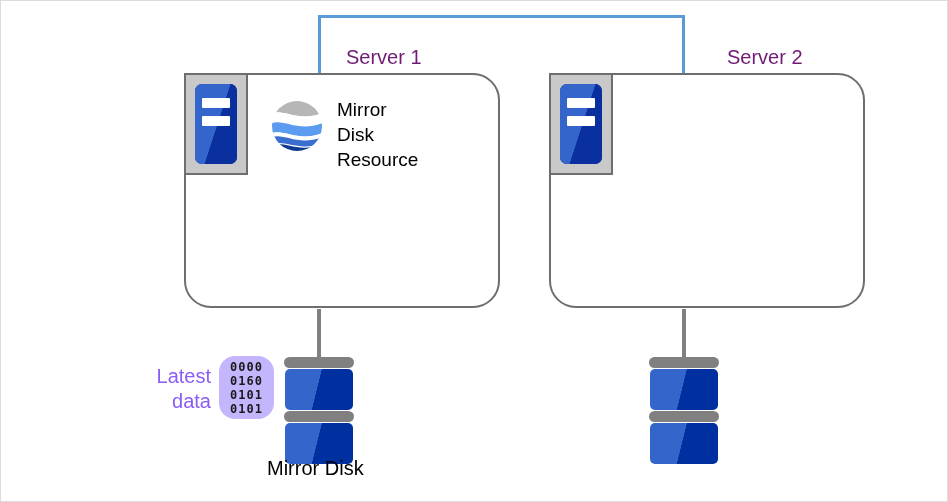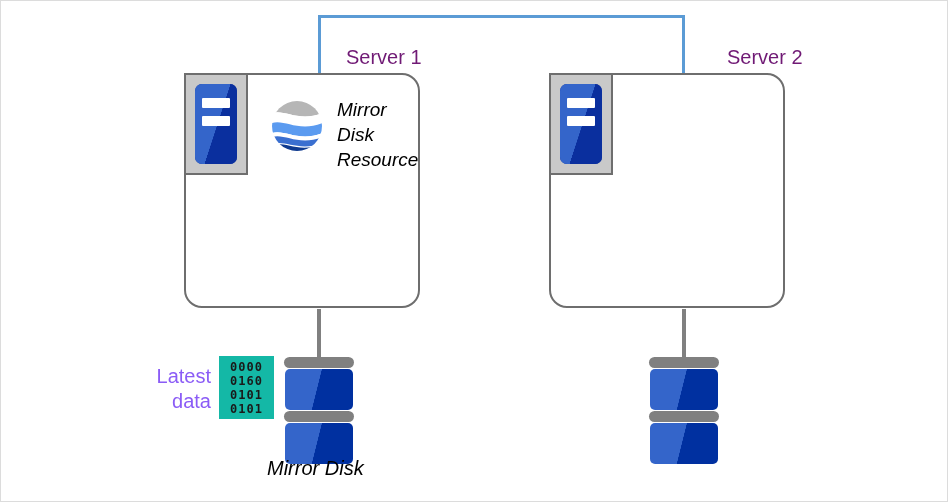--- a/index.html
+++ b/index.html
@@ -36,27 +36,26 @@
     color: #701a75;
     white-space: nowrap;
     line-height: 1;
   }
   #server1-label { left: 345px; top: 46px; }
   #server2-label { left: 710px; top: 46px; margin-left: 16px; }
 
   
   .server-box {
     position: absolute;
-    width: 236px;
+    width: 316px;
     height: 235px;
     border: 2px solid #6e6e6e;
-    border-radius: 18px;
-    background: #ffffff;
-    box-sizing: border-box;
-    font-style: italic;
+    border-radius: 27px;
+    background: #ffffff;
+    box-sizing: border-box;
   }
   #server1-box { left: 183px; top: 72px; }
   #server2-box { left: 548px; top: 72px; }
 
   
   .server-icon {
     position: absolute;
     left: -2px;
     top: -2px;
     width: 64px;
@@ -144,43 +143,42 @@
   }
 
   
   #disk1-caption {
     position: absolute;
     left: 266px;
     top: 456px;
     font-size: 20px;
     color: #000000;
     white-space: nowrap;
-    font-style: italic;
   }
 
   
   #latest-data-label {
     position: absolute;
     left: 120px;
     top: 363px;
     width: 90px;
     text-align: right;
     font-size: 20px;
     line-height: 25px;
     color: #8b5cf6;
     white-space: pre-line;
   }
   #binary-block {
     position: absolute;
     left: 218px;
     top: 355px;
     width: 55px;
     height: 63px;
-    background: #14b8a6;
-    border-radius: 0;
+    background: #c4b5fd;
+    border-radius: 16px;
     display: flex;
     flex-direction: column;
     justify-content: center;
     align-items: center;
     padding: 0 2px;
     box-sizing: border-box;
   }
   .binary-row {
     font-family: "DejaVu Sans Mono", monospace;
     font-size: 12px;

